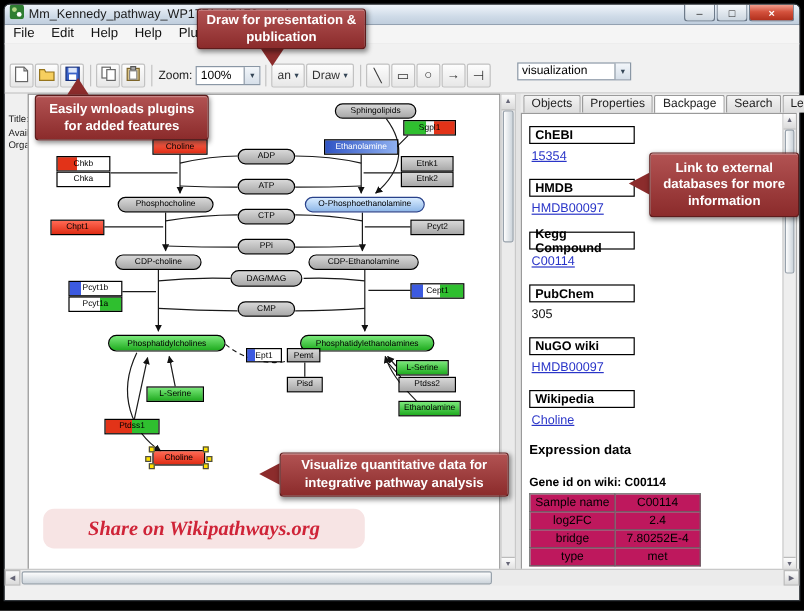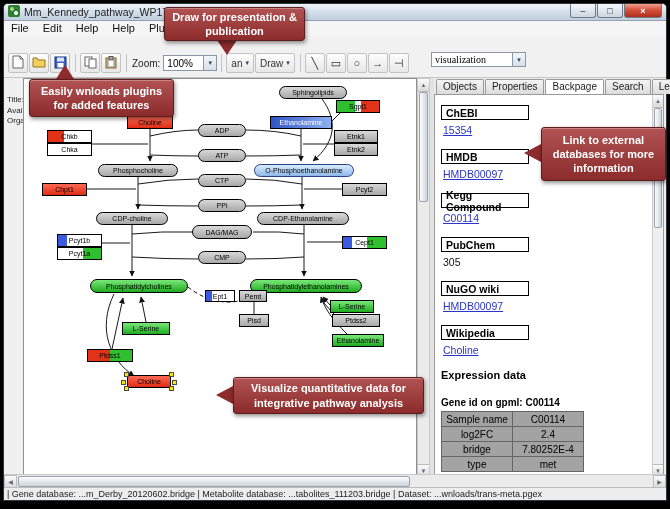--- a/index.html
+++ b/index.html
@@ -18,21 +18,21 @@
   .toolbar{position:absolute;top:32px;left:0;right:0;height:42px;background:#f1f1f1;border-bottom:1px solid #c6c6c6;display:flex;align-items:flex-end;padding:0 4px 4px 4px;box-sizing:border-box;}
   .tbtn{width:20px;height:20px;border:1px solid #c2c2c2;background:linear-gradient(#fdfdfd,#e7e7e7);border-radius:2px;display:flex;align-items:center;justify-content:center;margin-right:1px;font-size:11px;color:#333;box-sizing:border-box;}
   .tbtn.wide{width:auto;padding:0 4px;gap:3px;font-size:10px;}
   .tbtn .dd{font-size:7px;color:#345;}
   .tsep{width:1px;height:18px;background:#c3c3c3;margin:0 4px 1px 4px;}
   .zoom-label{font-size:10px;margin:0 3px 4px 1px;color:#222;}
   .combo{height:16px;background:#fff;border:1px solid #8a97a5;display:flex;align-items:center;font-size:10px;box-sizing:border-box;}
   .combo .val{padding:0 3px;flex:1;white-space:nowrap;overflow:hidden;}
   .combo .arrow-box{width:13px;height:100%;background:linear-gradient(#f2f6fa,#d6dfe9);border-left:1px solid #8a97a5;display:flex;align-items:center;justify-content:center;font-size:7px;color:#345;box-sizing:border-box;}
   .zoom-combo{width:54px;margin-bottom:2px;}
-  .viz-combo{position:absolute;left:427px;top:48px;width:95px;height:15px;z-index:5;font-family:Liberation Serif, serif;}
+  .viz-combo{position:absolute;left:427px;top:48px;width:95px;height:15px;z-index:5;}
   
   .main{position:absolute;top:74px;left:0;right:0;height:400px;}
   .left-strip{position:absolute;left:0;top:0;bottom:0;width:19px;padding:17px 0 0 3px;font-size:8px;color:#222;line-height:10.5px;box-sizing:border-box;white-space:nowrap;}
   .canvas{position:absolute;left:19px;top:0;width:394px;height:400px;background:#fff;border:1px solid #8f8f8f;box-sizing:border-box;overflow:hidden;}
   #edges{position:absolute;left:0;top:0;}
   .pnode{position:absolute;border:1px solid #000;display:flex;align-items:center;justify-content:center;font-size:7px;line-height:1;color:#000;box-sizing:border-box;white-space:nowrap;}
   .pill{border-radius:8px;}
   .f-gray{background:linear-gradient(#d8d8d8,#a8a8a8);}
   .f-green{background:linear-gradient(#7ae87a,#1fab1f);}
   .f-red{background:linear-gradient(#ff6a55,#df2c14);}
@@ -59,21 +59,21 @@
   .tabs{display:flex;height:16px;font-size:10px;background:#ececec;align-items:flex-end;padding-left:2px;}
   .tab{padding:1px 6px 2px;border:1px solid #9a9a9a;border-bottom:none;background:linear-gradient(#f4f4f4,#dcdcdc);margin-right:1px;border-radius:2px 2px 0 0;color:#222;white-space:nowrap;}
   .tab.active{background:#fff;position:relative;top:1px;padding-bottom:3px;}
   .panel-body{position:absolute;top:16px;left:0;right:0;bottom:0;background:#fff;border:1px solid #9a9a9a;box-sizing:border-box;padding:10px 18px 4px 6px;overflow:hidden;font-size:11px;}
   .bp-header{width:88px;height:15px;border:1px solid #000;background:#fff;font-weight:bold;font-size:10.5px;display:flex;align-items:center;padding-left:4px;box-sizing:border-box;margin-bottom:4px;}
   .bp-link{display:block;color:#2a35c8;text-decoration:underline;font-size:10.5px;margin:0 0 13px 2px;cursor:pointer;}
   .bp-plain{display:block;color:#111;font-size:10.5px;margin:0 0 13px 2px;}
   .bp-expr{font-weight:bold;font-size:11px;margin:3px 0 16px 0;color:#000;}
   .bp-geneid{font-weight:bold;font-size:10px;margin:0 0 3px 0;}
   .bp-table{border-collapse:collapse;font-size:10px;}
-  .bp-table td{border:1px solid #666;width:66px;height:14px;text-align:center;padding:0 2px;background:#a3a3a3;}
+  .bp-table td{border:1px solid #666;width:66px;height:14px;text-align:center;padding:0 2px;background:#be185d;}
   .panel-scroll{position:absolute;top:17px;right:1px;width:11px;bottom:1px;background:#eee;border-left:1px solid #ccc;font-size:6px;color:#667;text-align:center;box-sizing:border-box;}
   .pthumb{position:absolute;left:1px;right:1px;top:13px;height:120px;background:linear-gradient(90deg,#fdfdfd,#ccd4db);border:1px solid #98a2ac;border-radius:2px;box-sizing:border-box;}
   
   .hscroll{position:absolute;left:0;right:0;bottom:12px;height:13px;background:#ebebeb;border-top:1px solid #c9c9c9;font-size:6px;color:#667;}
   .hbtn{position:absolute;top:0;bottom:0;width:13px;line-height:12px;text-align:center;background:linear-gradient(#fbfbfb,#dadada);border:1px solid #bbb;box-sizing:border-box;}
   .hbtn.left{left:0;}.hbtn.right{right:0;}
   .hthumb{position:absolute;left:14px;width:392px;top:1px;bottom:1px;background:linear-gradient(#fdfdfd,#ccd4db);border:1px solid #98a2ac;border-radius:2px;box-sizing:border-box;}
   .statusbar{position:absolute;left:0;right:0;bottom:0;height:12px;background:#ededed;border-top:1px solid #bdbdbd;font-size:9px;color:#222;display:flex;align-items:center;padding-left:3px;white-space:nowrap;overflow:hidden;}
   
   .callout{position:absolute;background:linear-gradient(#b25353,#8b2b2b);border:1px solid #5e1c1c;border-radius:3px;color:#fff;font-weight:bold;font-size:11px;display:flex;align-items:center;justify-content:center;text-align:center;padding:3px 6px;box-sizing:border-box;box-shadow:1px 2px 4px rgba(0,0,0,.45), inset 0 1px 0 rgba(255,255,255,.3);z-index:50;line-height:1.3;}
@@ -278,21 +278,21 @@
           <a class="bp-link">HMDB00097</a>
           <div class="bp-header">Kegg Compound</div>
           <a class="bp-link">C00114</a>
           <div class="bp-header">PubChem</div>
           <span class="bp-plain">305</span>
           <div class="bp-header">NuGO wiki</div>
           <a class="bp-link">HMDB00097</a>
           <div class="bp-header">Wikipedia</div>
           <a class="bp-link">Choline</a>
           <div class="bp-expr">Expression data</div>
-          <div class="bp-geneid">Gene id on gpml: C00114</div>
+          <div class="bp-geneid">Gene id on wiki: C00114</div>
           <table class="bp-table">
             <tbody>
                 <tr>
               <td>Sample name</td>
               <td>C00114</td>
             </tr>
             <tr>
               <td>log2FC</td>
               <td>2.4</td>
             </tr>
@@ -314,30 +314,28 @@
         </div>
       </div>
     </div>
 
     <div class="hscroll">
       <div class="hbtn left">◀</div>
       <div class="hthumb"></div>
       <div class="hbtn right">▶</div>
     </div>
 
-    <div class="statusbar">
-      <span>| Gene database: ...m_Derby_20120602.bridge | Metabolite database: ...tabolites_111203.bridge | Dataset: ...wnloads/trans-meta.pgex</span>
-    </div>
 
     <div class="callout" style="left:160px;top:3px;width:141px;height:34px;">Draw for presentation &amp; publication</div>
     <div class="arrow arrow-down" style="left:213px;top:36px;"></div>
 
     <div class="callout" style="left:25px;top:75px;width:145px;height:38px;">Easily wnloads plugins for added features</div>
     <div class="arrow arrow-up" style="left:52px;top:61px;"></div>
 
     <div class="callout" style="left:537px;top:123px;width:125px;height:54px;">Link to external databases for more information</div>
     <div class="arrow arrow-left" style="left:520px;top:140px;"></div>
 
     <div class="callout" style="left:229px;top:373px;width:191px;height:37px;">Visualize quantitative data for integrative pathway analysis</div>
     <div class="arrow arrow-left" style="left:212px;top:382px;"></div>
 
+    <div class="share-note">Share on Wikipathways.org</div>
   </div>
 </div>
 
 </body></html>

